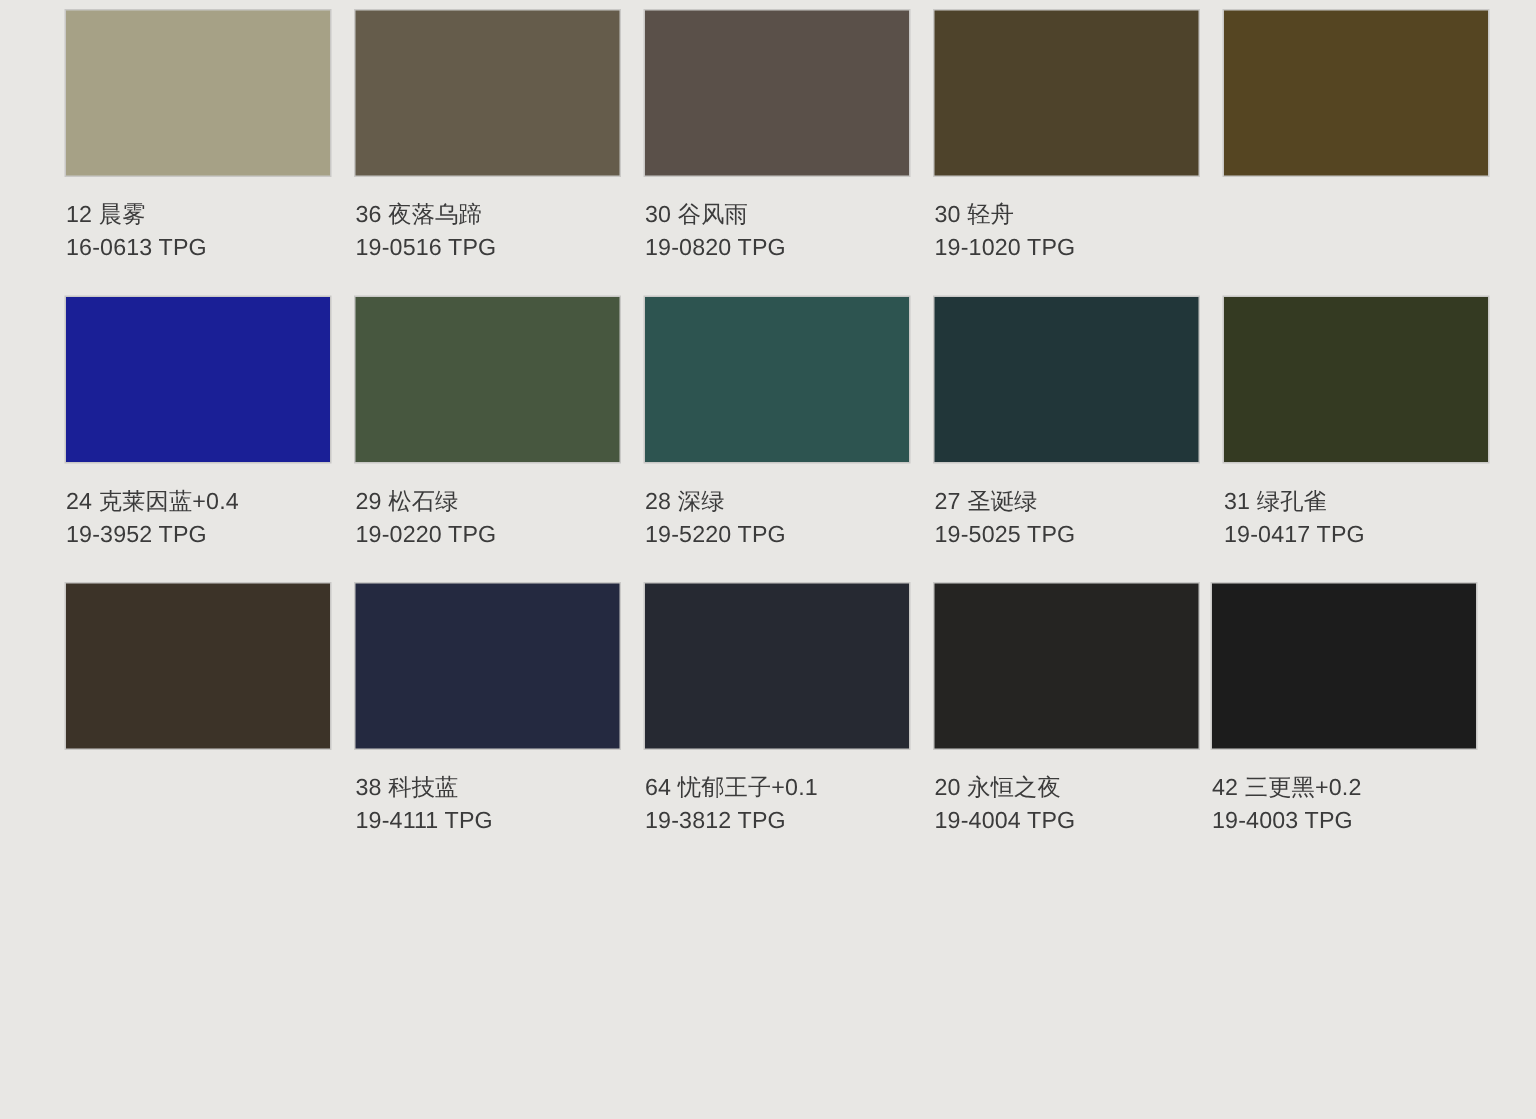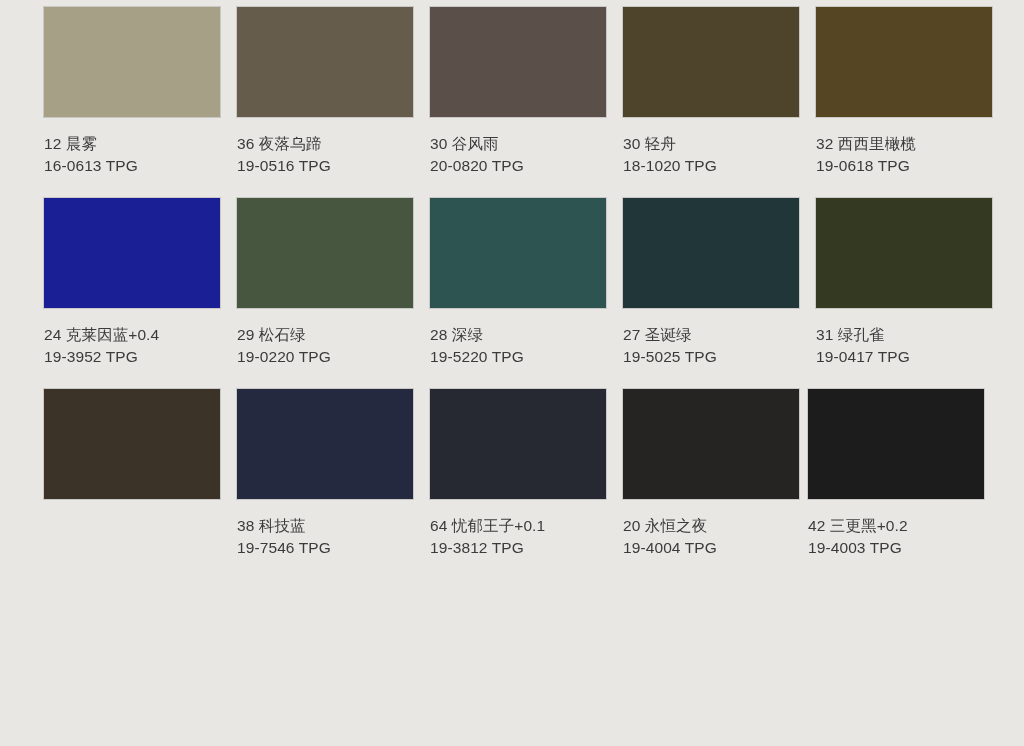--- a/index.html
+++ b/index.html
@@ -81,36 +81,32 @@
       <div class="swatch-chip" style="background-color: rgb(101, 92, 75);"></div>
       <div class="swatch-label">
         <span class="swatch-name">36 夜落乌蹄</span>
         <span class="swatch-code">19-0516 TPG</span>
       </div>
     </div>
     <div class="swatch-cell">
       <div class="swatch-chip" style="background-color: rgb(90, 80, 73);"></div>
       <div class="swatch-label">
         <span class="swatch-name">30 谷风雨</span>
-        <span class="swatch-code">20-0820 TPG</span>
+        <span class="swatch-code">19-0820 TPG</span>
       </div>
     </div>
     <div class="swatch-cell">
       <div class="swatch-chip" style="background-color: rgb(78, 67, 43);"></div>
       <div class="swatch-label">
         <span class="swatch-name">30 轻舟</span>
-        <span class="swatch-code">18-1020 TPG</span>
+        <span class="swatch-code">19-1020 TPG</span>
       </div>
     </div>
     <div class="swatch-cell">
       <div class="swatch-chip" style="background-color: rgb(85, 69, 34);"></div>
-      <div class="swatch-label">
-        <span class="swatch-name">32 西西里橄榄</span>
-        <span class="swatch-code">19-0618 TPG</span>
-      </div>
     </div>
     <div class="swatch-cell">
       <div class="swatch-chip" style="background-color: rgb(26, 31, 150);"></div>
       <div class="swatch-label">
         <span class="swatch-name">24 克莱因蓝+0.4</span>
         <span class="swatch-code">19-3952 TPG</span>
       </div>
     </div>
     <div class="swatch-cell">
       <div class="swatch-chip" style="background-color: rgb(71, 87, 63);"></div>
@@ -140,21 +136,21 @@
         <span class="swatch-code">19-0417 TPG</span>
       </div>
     </div>
     <div class="swatch-cell">
       <div class="swatch-chip" style="background-color: rgb(60, 51, 40);"></div>
     </div>
     <div class="swatch-cell">
       <div class="swatch-chip" style="background-color: rgb(36, 41, 64);"></div>
       <div class="swatch-label">
         <span class="swatch-name">38 科技蓝</span>
-        <span class="swatch-code">19-7546 TPG</span>
+        <span class="swatch-code">19-4111 TPG</span>
       </div>
     </div>
     <div class="swatch-cell">
       <div class="swatch-chip" style="background-color: rgb(38, 41, 50);"></div>
       <div class="swatch-label">
         <span class="swatch-name">64 忧郁王子+0.1</span>
         <span class="swatch-code">19-3812 TPG</span>
       </div>
     </div>
     <div class="swatch-cell">

